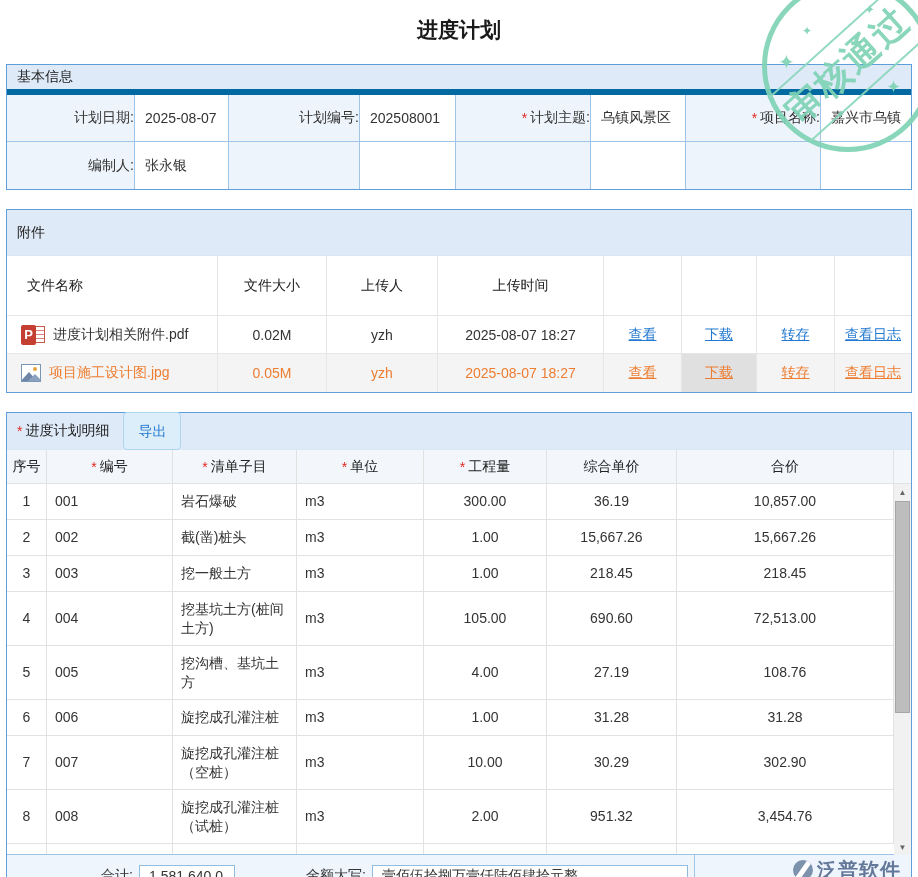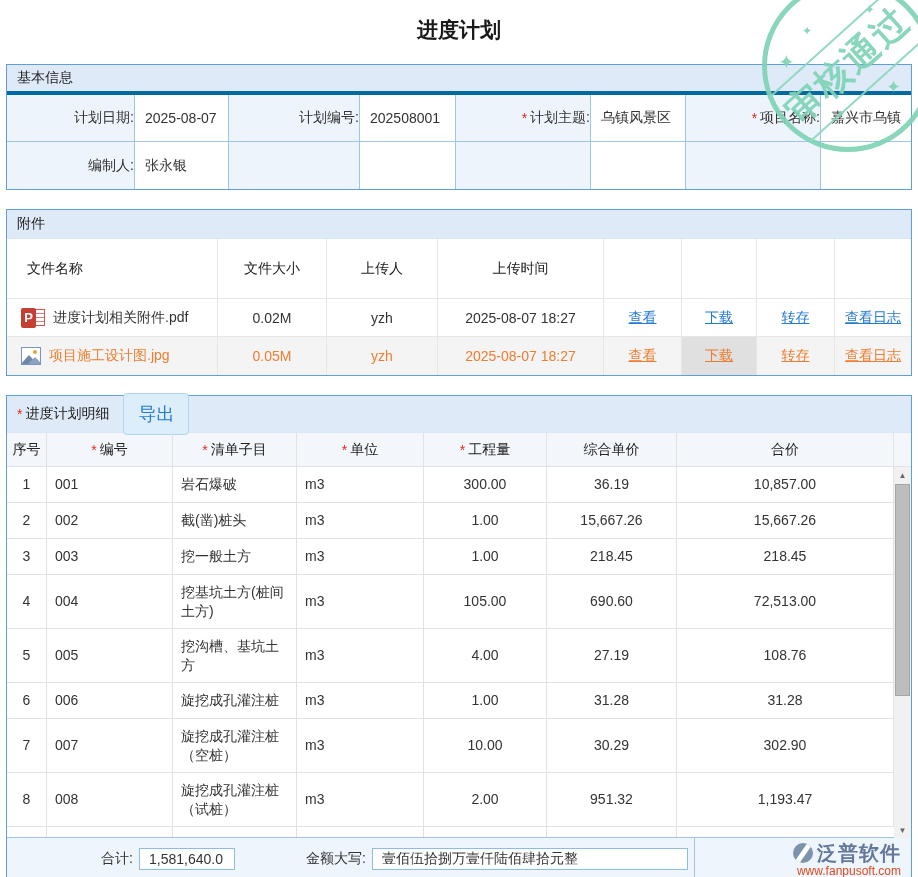--- a/index.html
+++ b/index.html
@@ -17,32 +17,32 @@
   .stamp .b2 { transform:rotate(-42deg) translateY(30px); }
   .stamp .star { position:absolute; color:#7fd3b5; }
 
   
   .panel { margin:0 6px; border:1px solid #5e9fd9; background:#fff; }
   .panel-hd { background:#dfeaf8; font-size:14px; color:#222; display:flex; align-items:center; padding-left:10px; }
   .req { color:#e02a20; margin-right:3px; font-size:14px; }
 
   
   .panel-basic { margin-top:4px; }
-  .panel-basic .panel-hd { height:30px; border-bottom:4px solid #0369a1; }
+  .panel-basic .panel-hd { height:30px; border-bottom:6px solid #0369a1; }
   .bi-grid { display:grid; grid-template-columns:128px 94px 131px 96px 135px 95px 135px 90px; }
   .bi-cell { min-height:47px; display:flex; align-items:center; font-size:14px; color:#333;
              border-right:1px solid #9fc4e8; border-bottom:1px solid #9fc4e8; }
   .bi-cell.lastcol { border-right:none; }
   .bi-cell.lastrow { border-bottom:none; }
   .bi-label { background:#eef4fb; justify-content:flex-end; }
   .bi-value { background:#fff; padding-left:10px; }
 
   
   .panel-att { margin-top:19px; }
-  .panel-att .panel-hd { height:29px; border-bottom:1px solid #d9e6f4; }
+  .panel-att .panel-hd { height:46px; border-bottom:1px solid #d9e6f4; }
   .att-grid { display:grid; grid-template-columns:211px 109px 111px 166px 78px 75px 78px 76px; }
   .att-cell { display:flex; align-items:center; justify-content:center; font-size:14px; color:#333;
               border-right:1px solid #e6e6e6; border-bottom:1px solid #e6e6e6; }
   .att-cell.lastcol { border-right:none; }
   .att-head .att-cell { height:60px; color:#222; }
   .att-row .att-cell { height:38px; }
   .att-name { justify-content:flex-start; padding-left:14px; gap:8px; }
   .att-head .att-name { padding-left:20px; }
   .att-row2 .att-cell { background:#f4f4f4; color:#ed7d31; border-bottom:none; }
   .att-row2 .dl-cell { background:#e0e0e0; }
@@ -57,21 +57,21 @@
                 color:#fff; font-weight:bold; font-size:13px; display:flex; align-items:center; justify-content:center; }
   .ic-img { width:20px; height:18px; flex:0 0 20px; border:1px solid #7a96b5; background:#fff; position:relative; overflow:hidden; }
   .ic-img .mtn { position:absolute; bottom:-1px; left:-2px; width:0; height:0; border-left:9px solid transparent; border-right:9px solid transparent; border-bottom:10px solid #6e87a8; }
   .ic-img .mtn2 { position:absolute; bottom:-1px; right:-3px; width:0; height:0; border-left:8px solid transparent; border-right:8px solid transparent; border-bottom:8px solid #8aa2bf; }
   .ic-img .sun { position:absolute; top:2px; right:3px; width:4px; height:4px; border-radius:50%; background:#e8a33d; }
 
   
   .panel-det { margin-top:19px; }
   .panel-det .panel-hd { height:37px; border-bottom:1px solid #dbe7f4; }
   .btn-export { margin-left:14px; background:#ddeefb; border:1px solid #aed6f1; border-radius:4px; color:#2479d0;
-                font-size:18px; padding:11px 14px; cursor:pointer; line-height:1; }
+                font-size:14px; padding:11px 14px; cursor:pointer; line-height:1; }
   .det-headrow { display:grid; grid-template-columns:40px 126px 124px 127px 123px 130px 217px 17px; background:#f3f7fc; border-bottom:1px solid #e2e2e2; }
   .det-hcell { height:33px; display:flex; align-items:center; justify-content:center; font-size:14px; color:#222; border-right:1px solid #e2e2e2; }
   .det-hcell.lastcol { border-right:none; }
   .det-scroll { position:relative; }
   .det-rows { width:887px; }
   .det-row { display:grid; grid-template-columns:40px 126px 124px 127px 123px 130px 217px; border-bottom:1px solid #e2e2e2; }
   .det-cell { min-height:35px; display:flex; align-items:center; justify-content:center; font-size:14px; color:#333;
               border-right:1px solid #e2e2e2; padding:7px 8px; line-height:19px; }
   .det-cell.left { justify-content:flex-start; }
   .det-row.tall .det-cell { min-height:53px; }
@@ -331,21 +331,21 @@
           <div class="det-cell lastcol">302.90</div>
         </div>
 
         <div class="det-row tall">
           <div class="det-cell">8</div>
           <div class="det-cell left">008</div>
           <div class="det-cell left">旋挖成孔灌注桩（试桩）</div>
           <div class="det-cell left">m3</div>
           <div class="det-cell">2.00</div>
           <div class="det-cell">951.32</div>
-          <div class="det-cell lastcol">1,193.47</div>
+          <div class="det-cell lastcol">3,454.76</div>
         </div>
 
         <div class="det-sliver">
           <div></div>
             <div></div>
             <div></div>
             <div></div>
             <div></div>
             <div></div>
             <div style="border-right:none;"></div>

